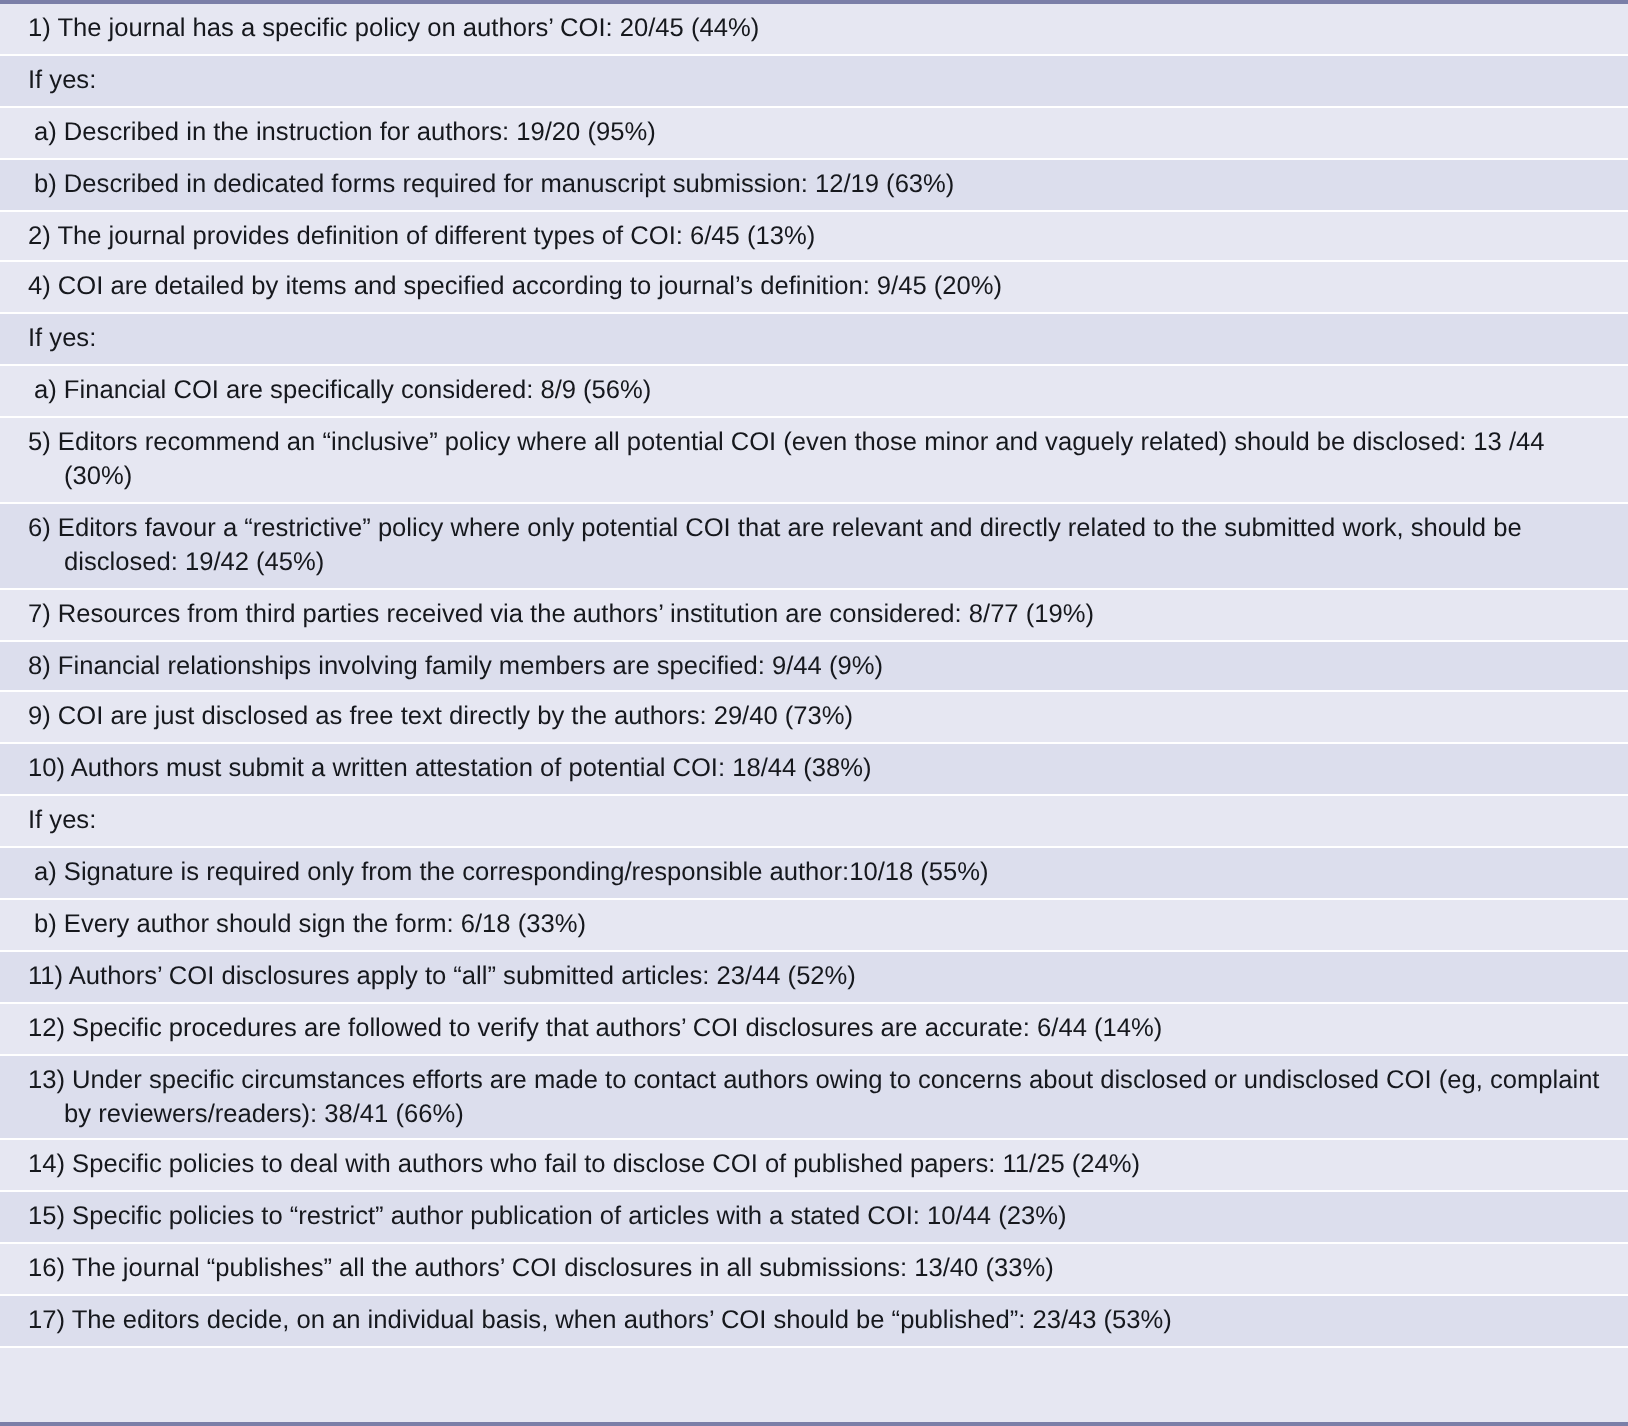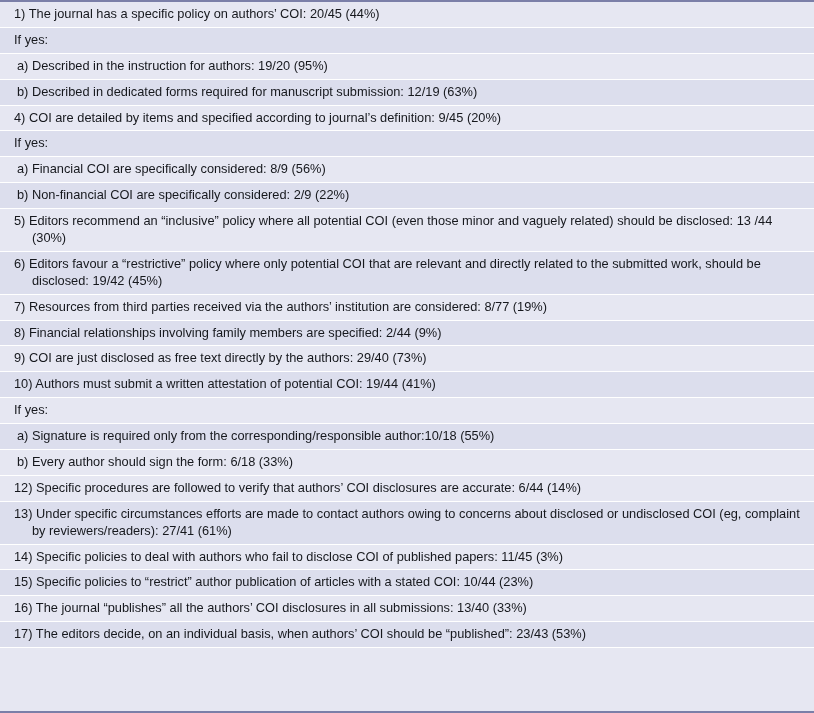--- a/index.html
+++ b/index.html
@@ -65,66 +65,69 @@
       <div class="row alt hang">
         <span class="txt">If yes:</span>
       </div>
       <div class="row plain indent1">
         <span class="txt">a) Described in the instruction for authors: 19/20 (95%)</span>
       </div>
       <div class="row alt indent1">
         <span class="txt">b) Described in dedicated forms required for manuscript submission: 12/19 (63%)</span>
       </div>
       <div class="row plain hang">
+        <span class="txt">2) The journal provides definition of different types of COI: 6/45 (13%)</span>
+      </div>
+      <div class="row plain hang">
         <span class="txt">4) COI are detailed by items and specified according to journal’s definition: 9/45 (20%)</span>
       </div>
       <div class="row alt hang">
         <span class="txt">If yes:</span>
       </div>
       <div class="row plain indent1">
         <span class="txt">a) Financial COI are specifically considered: 8/9 (56%)</span>
-      </div>
-      <div class="row alt indent1">
-        <span class="txt">b) Non-financial COI are specifically considered: 2/9 (22%)</span>
       </div>
       <div class="row plain hang">
         <span class="txt">5) Editors recommend an “inclusive” policy where all potential COI (even those minor and vaguely related) should be disclosed: 13 /44 (30%)</span>
       </div>
       <div class="row alt hang">
         <span class="txt">6) Editors favour a “restrictive” policy where only potential COI that are relevant and directly related to the submitted work, should be disclosed: 19/42 (45%)</span>
       </div>
       <div class="row plain hang">
         <span class="txt">7) Resources from third parties received via the authors’ institution are considered: 8/77 (19%)</span>
       </div>
       <div class="row alt hang">
-        <span class="txt">8) Financial relationships involving family members are specified: 2/44 (9%)</span>
+        <span class="txt">8) Financial relationships involving family members are specified: 9/44 (9%)</span>
       </div>
       <div class="row plain hang">
         <span class="txt">9) COI are just disclosed as free text directly by the authors: 29/40 (73%)</span>
       </div>
       <div class="row alt hang">
-        <span class="txt">10) Authors must submit a written attestation of potential COI: 19/44 (41%)</span>
+        <span class="txt">10) Authors must submit a written attestation of potential COI: 18/44 (38%)</span>
       </div>
       <div class="row plain hang">
         <span class="txt">If yes:</span>
       </div>
       <div class="row alt indent1">
         <span class="txt">a) Signature is required only from the corresponding/responsible author:10/18 (55%)</span>
       </div>
       <div class="row plain indent1">
         <span class="txt">b) Every author should sign the form: 6/18 (33%)</span>
       </div>
+      <div class="row alt hang">
+        <span class="txt">11) Authors’ COI disclosures apply to “all” submitted articles: 23/44 (52%)</span>
+      </div>
       <div class="row plain hang">
         <span class="txt">12) Specific procedures are followed to verify that authors’ COI disclosures are accurate: 6/44 (14%)</span>
       </div>
       <div class="row alt hang">
-        <span class="txt">13) Under specific circumstances efforts are made to contact authors owing to concerns about disclosed or undisclosed  COI (eg, complaint by reviewers/readers): 27/41 (61%)</span>
+        <span class="txt">13) Under specific circumstances efforts are made to contact authors owing to concerns about disclosed or undisclosed  COI (eg, complaint by reviewers/readers): 38/41 (66%)</span>
       </div>
       <div class="row plain hang">
-        <span class="txt">14) Specific policies to deal with authors who fail to disclose COI of published papers: 11/45 (3%)</span>
+        <span class="txt">14) Specific policies to deal with authors who fail to disclose COI of published papers: 11/25 (24%)</span>
       </div>
       <div class="row alt hang">
         <span class="txt">15) Specific policies to “restrict” author publication of articles with a stated COI: 10/44 (23%)</span>
       </div>
       <div class="row plain hang">
         <span class="txt">16) The journal “publishes” all the authors’ COI disclosures in all submissions: 13/40 (33%)</span>
       </div>
       <div class="row alt hang">
         <span class="txt">17) The editors decide, on an individual basis, when authors’ COI should be “published”: 23/43 (53%)</span>
       </div>

